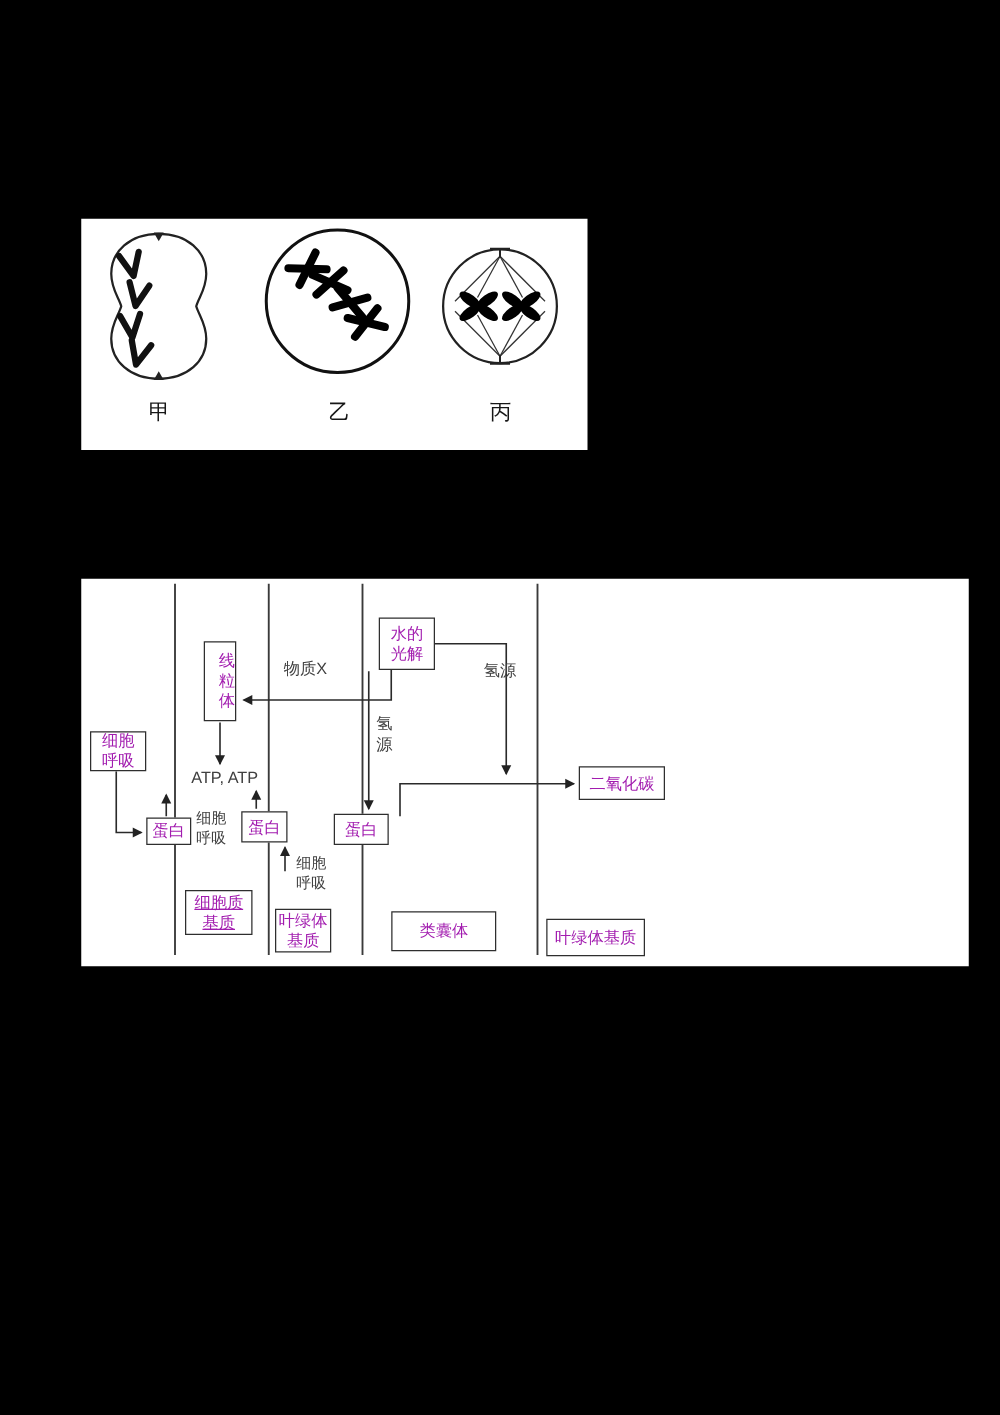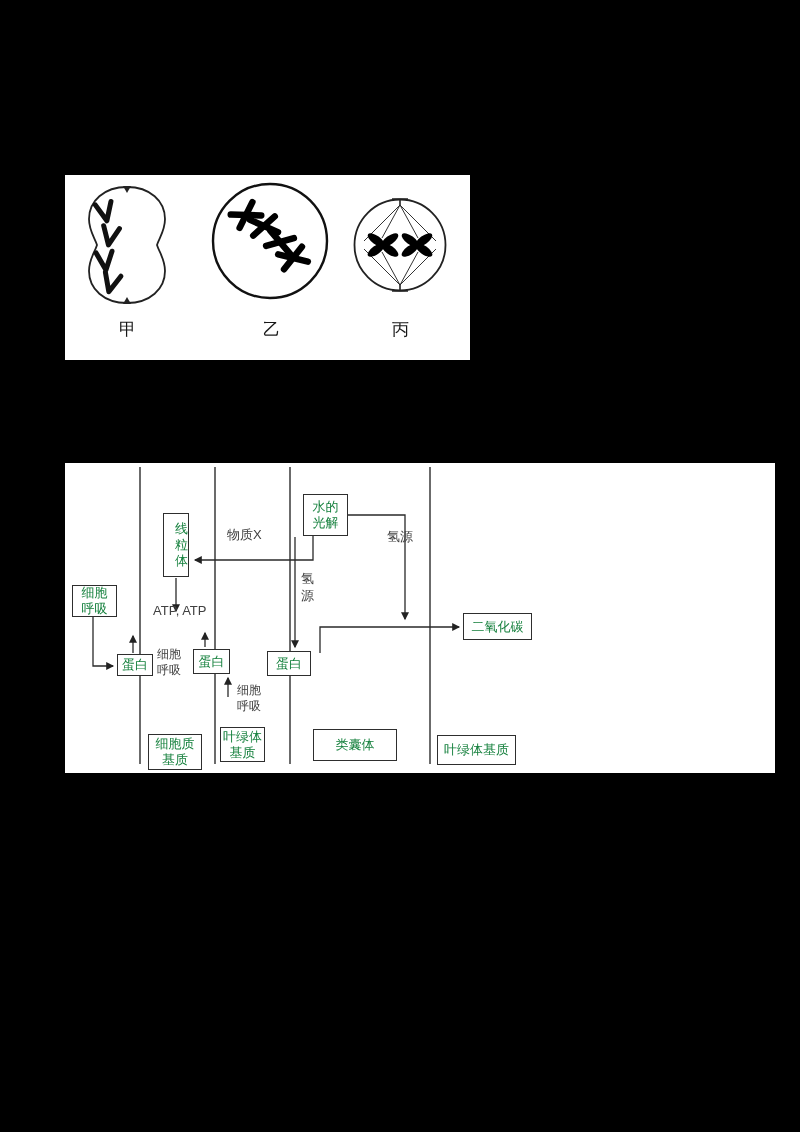--- a/index.html
+++ b/index.html
@@ -2,21 +2,21 @@
 <html><head>
 <meta charset="utf-8">
 <style>
   html,body{margin:0;padding:0;background:#000;}
   .stage{position:relative;width:800px;height:1132px;background:#000;overflow:hidden;
          font-family:"Liberation Sans","DejaVu Sans",sans-serif;color:#1a1a1a;}
   .panel{position:absolute;background:#fff;}
   .layer{position:absolute;left:0;top:0;}
   .bx{position:absolute;box-sizing:border-box;border:1.3px solid #2e2e2e;background:#fff;
       display:flex;align-items:center;justify-content:center;text-align:center;
-      white-space:pre-line;font-size:13px;line-height:1.22;color:#15803d;}
+      white-space:pre-line;font-size:13px;line-height:1.22;color:#a21caf;}
   .lb{position:absolute;white-space:pre-line;font-size:13px;line-height:1.3;color:#404040;}
   .cell-label{position:absolute;font-size:17px;color:#161616;}
 </style>
 </head>
 <body>
 
 <div class="stage">
 
   <div class="panel" style="left:65px;top:175px;width:405px;height:185px;">
 
@@ -122,31 +122,31 @@
     <div class="bx" style="left:7px;top:122px;width:45px;height:32px;">细胞
 呼吸</div>
     <div class="bx" style="left:98px;top:50px;width:26px;height:64px;text-align:right;">线粒体</div>
     <div class="bx" style="left:238px;top:31px;width:45px;height:42px;">水的
 光解</div>
     <div class="bx" style="left:52px;top:191px;width:36px;height:22px;">蛋白</div>
     <div class="bx" style="left:128px;top:186px;width:37px;height:25px;">蛋白</div>
     <div class="bx" style="left:202px;top:188px;width:44px;height:25px;">蛋白</div>
     <div class="bx" style="left:398px;top:150px;width:69px;height:27px;">二氧化碳</div>
 
-    <div class="bx" style="left:83px;top:271px;width:54px;height:36px;">细胞质
+    <div class="bx" style="left:83px;top:249px;width:54px;height:36px;text-decoration:underline;">细胞质
 基质</div>
     <div class="bx" style="left:155px;top:264px;width:45px;height:35px;">叶绿体
 基质</div>
     <div class="bx" style="left:248px;top:266px;width:84px;height:32px;">类囊体</div>
     <div class="bx" style="left:372px;top:272px;width:79px;height:30px;">叶绿体基质</div>
 
     <div class="lb" style="left:162px;top:64px;">物质X</div>
     <div class="lb" style="left:322px;top:66px;">氢源</div>
     <div class="lb" style="left:236px;top:108px;">氢
 源</div>
-    <div class="lb" style="left:88px;top:140px;">ATP, ATP</div>
+    <div class="lb" style="left:88px;top:151px;">ATP, ATP</div>
     <div class="lb" style="left:92px;top:184px;font-size:12px;">细胞
 呼吸</div>
     <div class="lb" style="left:172px;top:220px;font-size:12px;">细胞
 呼吸</div>
   </div>
 
 </div>
 
 </body></html>

